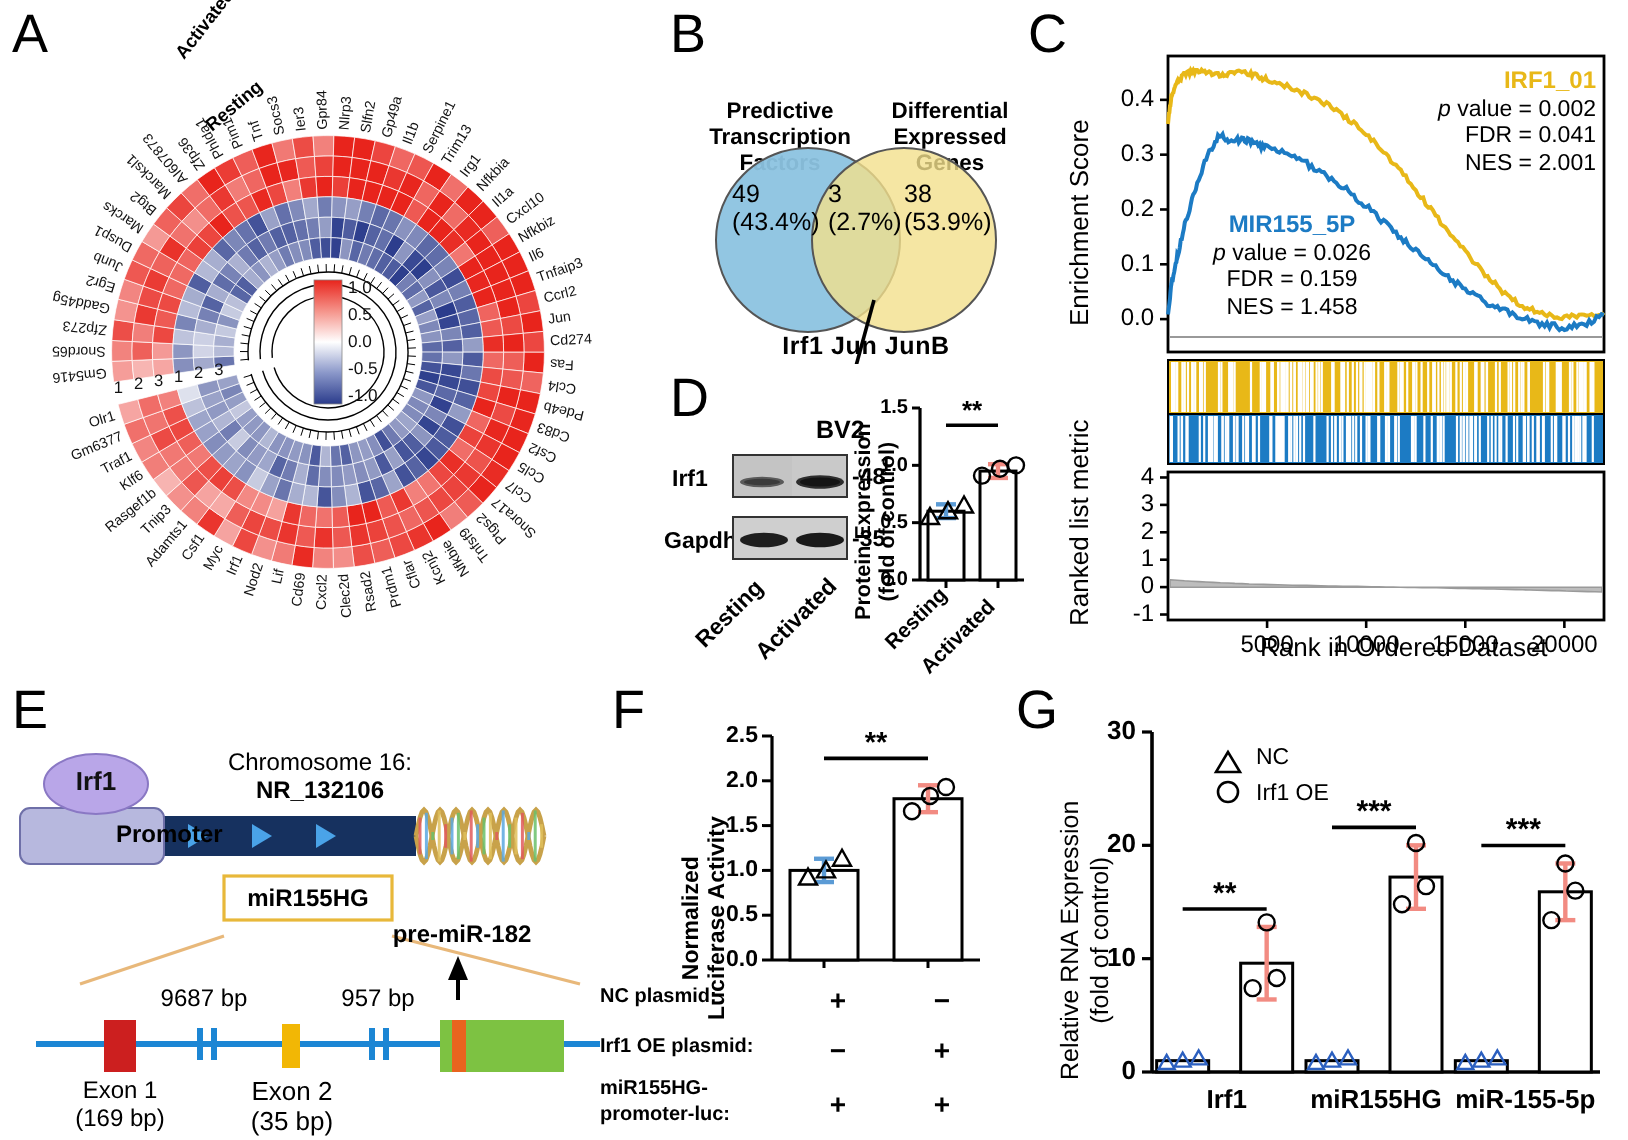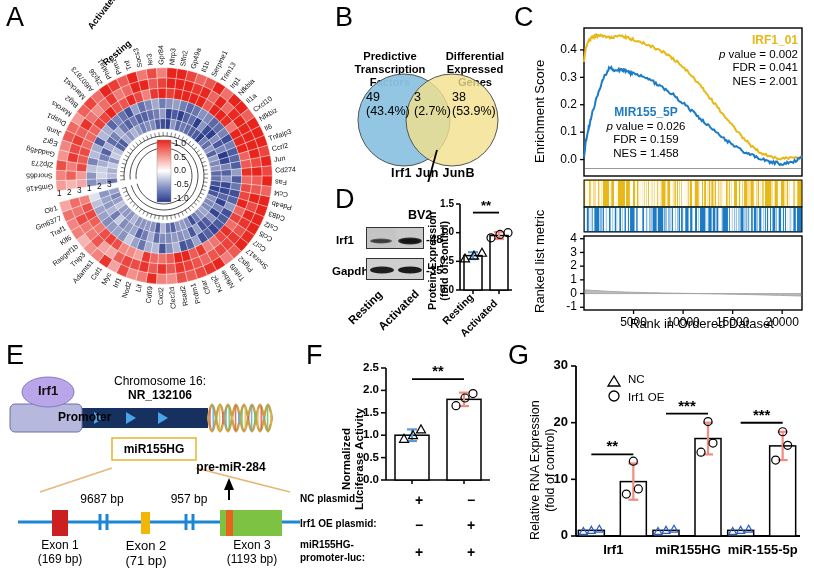--- a/index.html
+++ b/index.html
@@ -1156,34 +1156,30 @@
     <rect x="220" y="170" width="62" height="26" fill="#7DC242"></rect>
     <rect x="226" y="170" width="7" height="26" fill="#E8641E"></rect>
     <line x1="229" y1="160" x2="229" y2="144" stroke="#000" stroke-width="2"></line>
     <polygon points="229,138 224,150 234,150" fill="#000"></polygon>
   </svg>
   <div style="position:absolute; left:22px; top:43px; width:52px; text-align:center; font-size:13px; font-weight:bold; color:#111;">Irf1</div>
   <div style="position:absolute; left:10px; top:70px; width:72px; text-align:center; font-size:12px; font-weight:bold;padding-left:48px;">Promoter</div>
   <div style="position:absolute; left:96px; top:34px; width:128px; text-align:center; font-size:12px;">Chromosome 16:</div>
   <div style="position:absolute; left:96px; top:48px; width:128px; text-align:center; font-size:12px; font-weight:bold;">NR_132106</div>
   <div style="position:absolute; left:112px; top:102px; width:84px; text-align:center; font-size:12px; font-weight:bold;">miR155HG</div>
-  <div style="position:absolute; left:176px; top:120px; width:110px; text-align:center; font-size:12px; font-weight:bold;">pre-miR-284</div>
+  <div style="position:absolute; left:176px; top:120px; width:110px; text-align:center; font-size:12px; font-weight:bold;">pre-miR-182</div>
   <div style="position:absolute; left:72px; top:152px; width:60px; text-align:center; font-size:12px;">9687 bp</div>
   <div style="position:absolute; left:160px; top:152px; width:58px; text-align:center; font-size:12px;">957 bp</div>
   <div style="position:absolute; left:30px; top:198px; width:60px; text-align:center; font-size:12px;">
     <span>Exon 1</span><br>
     <span>(169 bp)</span>
   </div>
   <div style="position:absolute; left:116px; top:198px; width:60px; text-align:center; font-size:13px;">
     <span>Exon 2</span><br>
-    <span>(71 bp)</span>
-  </div>
-  <div style="position:absolute; left:218px; top:198px; width:68px; text-align:center; font-size:12px;">
-    <span>Exon 3</span><br>
-    <span>(1193 bp)</span>
+    <span>(35 bp)</span>
   </div>
 </div>
 
 <div class="panel" id="panelF">
   <div class="panel-letter">F</div>
   <svg id="panelFsvg" width="212" height="230" viewBox="0 0 212 230">
     <g id="fAxis">
         <line x1="86" y1="28" x2="86" y2="140" stroke="#000" stroke-width="1.6"></line>
         <line x1="86" y1="140" x2="190" y2="140" stroke="#000" stroke-width="1.6"></line>
         <line x1="81" y1="140" x2="86" y2="140" stroke="#000" stroke-width="1.5"></line>

